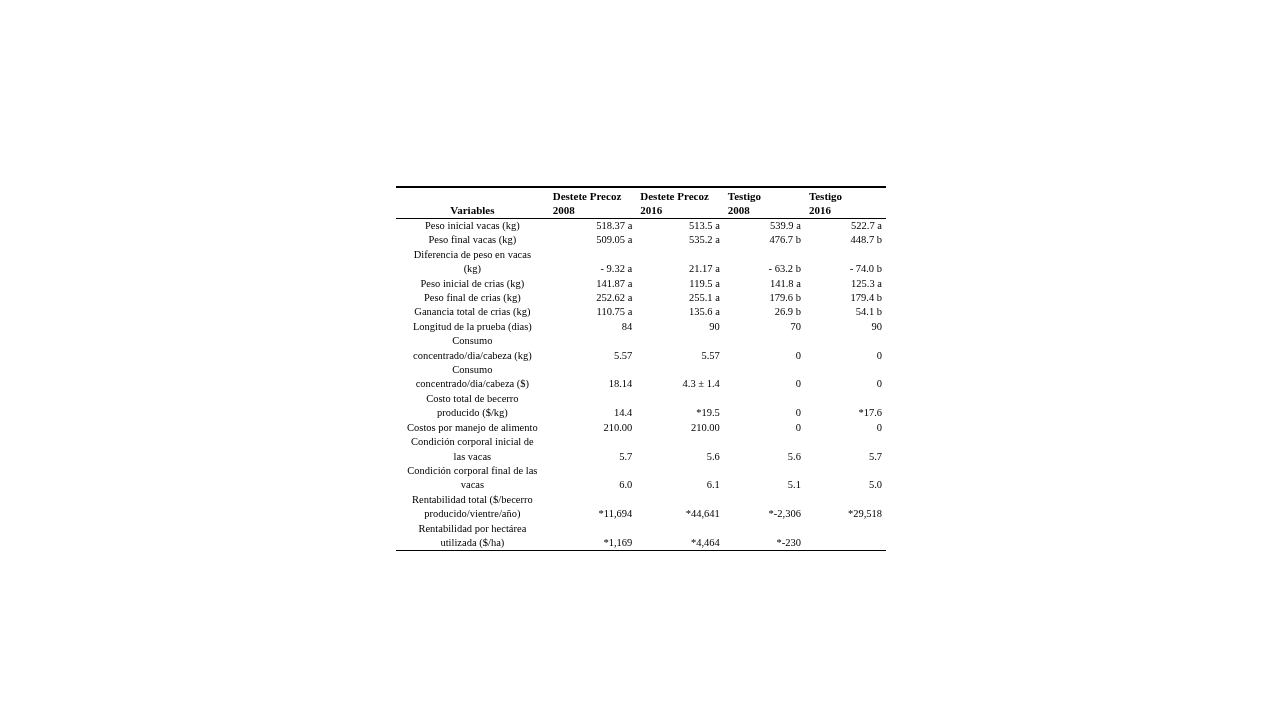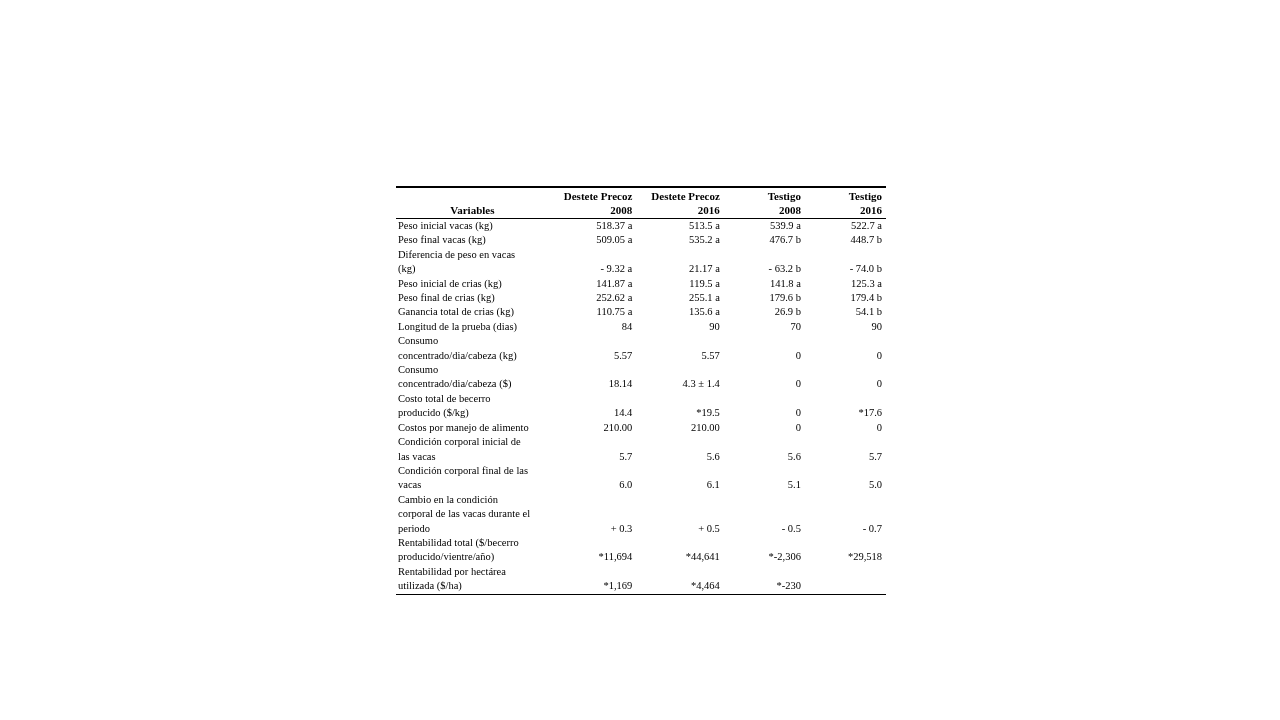--- a/index.html
+++ b/index.html
@@ -47,21 +47,21 @@
     width: 160px;
     padding: 0 2px 0 2px;
     margin-top: 16px;
   }
   th.col-group {
     width: 82px;
   }
 
   thead th {
     font-weight: bold;
-    text-align: right;
+    text-align: left;
     vertical-align: bottom;
     padding: 2px 4px 1px 4px;
     font-size: 11px;
     line-height: 13.5px;
     white-space: nowrap;
   }
   th.col-variables {
     text-align: center;
     padding-bottom: 1px;
   }
@@ -72,20 +72,21 @@
   tbody td {
     padding: 0 4px 0 2px;
     vertical-align: bottom;
   }
   td.cell-value {
     text-align: right;
     white-space: nowrap;
   }
   td.cell-variable {
     padding-left: 2px;
+    text-align: center;
   }
 
   
   td.cell-variable .label-line {
     display: block;
   }
 </style>
 </head>
 <body>
 
@@ -233,31 +234,20 @@
             <span class="label-line">Condición corporal final de las</span>
             <span class="label-line">vacas</span>
           </td>
           <td class="cell-value">6.0</td>
           <td class="cell-value">6.1</td>
           <td class="cell-value">5.1</td>
           <td class="cell-value">5.0</td>
         </tr>
         <tr>
           <td class="cell-variable">
-            <span class="label-line">Cambio en la condición</span>
-            <span class="label-line">corporal de las vacas durante el</span>
-            <span class="label-line">periodo</span>
-          </td>
-          <td class="cell-value">+ 0.3</td>
-          <td class="cell-value">+ 0.5</td>
-          <td class="cell-value">- 0.5</td>
-          <td class="cell-value">- 0.7</td>
-        </tr>
-        <tr>
-          <td class="cell-variable">
             <span class="label-line">Rentabilidad total ($/becerro</span>
             <span class="label-line">producido/vientre/año)</span>
           </td>
           <td class="cell-value">*11,694</td>
           <td class="cell-value">*44,641</td>
           <td class="cell-value">*-2,306</td>
           <td class="cell-value">*29,518</td>
         </tr>
         <tr>
           <td class="cell-variable">

